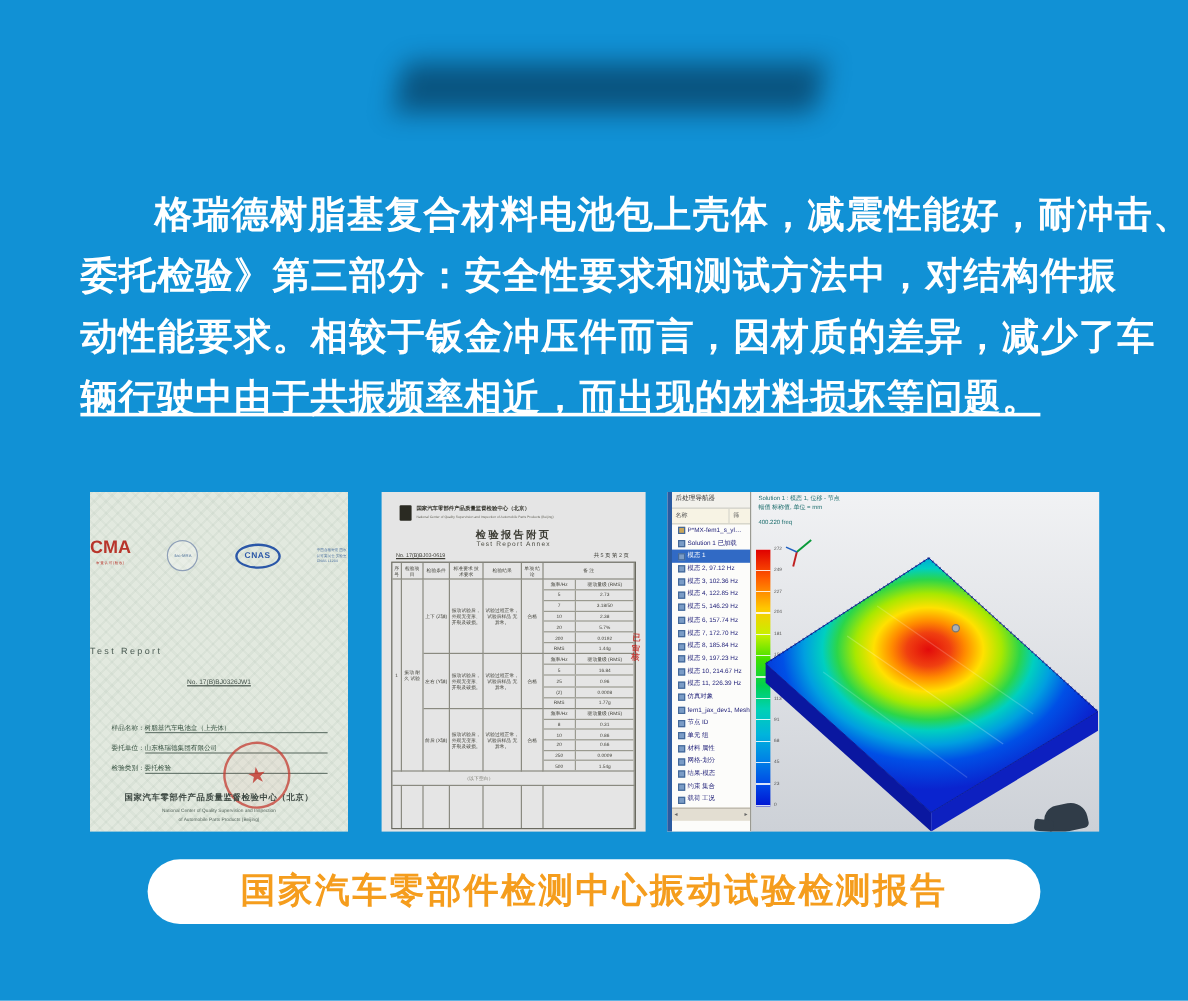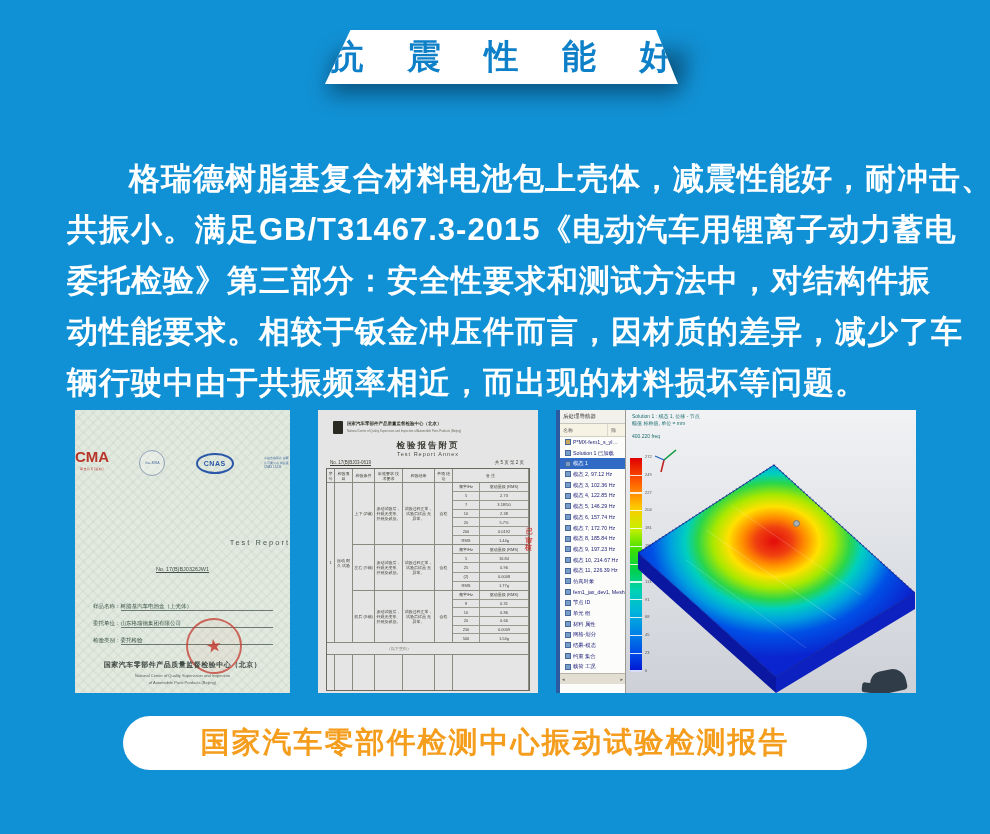--- a/index.html
+++ b/index.html
@@ -13,40 +13,40 @@
     clip-path:polygon(7.2% 0,93.8% 0,100% 100%,0 100%);
     display:flex;align-items:center;justify-content:center;}
   .banner span{color:var(--accent,#0e80c8);font-size:34px;font-weight:bold;letter-spacing:17px;
     padding-left:17px;white-space:nowrap;}
 
   
   .para{position:absolute;left:67px;top:133px;width:856px;color:#ffffff;
     font-size:31px;font-weight:600;letter-spacing:1px;}
   .pline{height:51px;line-height:51px;text-align:justify;text-align-last:justify;white-space:nowrap;}
   .pline:first-of-type{padding-left:62px;margin-top:20px;}
-  .pline:last-of-type{text-align-last:left;}
+  .pline:last-of-type{text-align-last:left;text-decoration:underline;}
 
   
   .photo{position:absolute;top:410px;height:283px;overflow:hidden;}
 
   
   .cert{left:75px;width:215px;background:#e2e9df;
     background-image:repeating-linear-gradient(135deg,rgba(110,140,120,.07) 0 2px,transparent 2px 7px),
                      repeating-linear-gradient(45deg,rgba(110,140,120,.06) 0 2px,transparent 2px 7px);}
   .cert-logos{position:absolute;left:0;top:40px;width:100%;display:flex;align-items:center;justify-content:space-between;gap:9px;}
   .cma{color:#b8352b;font-weight:bold;font-size:15px;line-height:13px;text-align:center;}
   .cma small{display:block;font-size:3px;font-weight:normal;letter-spacing:.5px;}
   .ilac{width:24px;height:24px;border-radius:50%;border:1.5px solid #8fa0b8;color:#51749c;
     font-size:3.5px;display:flex;align-items:center;justify-content:center;text-align:center;background:rgba(255,255,255,.25);}
   .cnas{width:34px;height:17px;border:2px solid #2a57a8;border-radius:50%;color:#2a57a8;
     font-size:7px;font-weight:bold;display:flex;align-items:center;justify-content:center;letter-spacing:.5px;}
   .accr{font-size:3px;line-height:4.5px;color:#4a6fa0;text-align:left;}
   .cert-title{position:absolute;left:0;top:98px;width:100%;text-align:center;color:#3c4a42;
     font-size:19px;font-weight:bold;letter-spacing:11px;padding-left:11px;box-sizing:border-box;}
-  .cert-sub{position:absolute;left:0;top:128px;width:100%;text-align:right;color:#4a5a52;font-size:7.5px;letter-spacing:2px;}
+  .cert-sub{position:absolute;left:0;top:128px;width:100%;text-align:left;color:#4a5a52;font-size:7.5px;letter-spacing:2px;}
   .cert-no{position:absolute;left:0;top:156px;width:100%;text-align:center;color:#44524a;font-size:5.5px;text-decoration:underline;}
   .cert-form{position:absolute;left:18px;top:193px;width:180px;}
   .cform-line{display:flex;font-size:5.5px;color:#35503f;margin-bottom:9px;}
   .cform-line b{font-weight:normal;white-space:nowrap;}
   .cform-line i{font-style:normal;flex:1;border-bottom:.5px solid #6a7a70;white-space:nowrap;}
   .stamp{position:absolute;left:111px;top:208px;width:52px;height:52px;border-radius:50%;
     border:2px solid rgba(196,60,50,.75);color:rgba(196,60,50,.85);display:flex;align-items:center;justify-content:center;
     font-size:18px;transform:rotate(-8deg);background:rgba(230,120,110,.06);}
   .cert-center{position:absolute;left:0;top:250px;width:100%;text-align:center;color:#3f4a44;font-size:7px;font-weight:bold;letter-spacing:.5px;}
   .cert-en{position:absolute;left:0;top:263px;width:100%;text-align:center;color:#56655c;font-size:4px;line-height:6.5px;}
@@ -113,28 +113,24 @@
   .footer-pill{position:absolute;left:123px;top:716px;width:744px;height:54px;background:#ffffff;border-radius:27px;
     display:flex;align-items:center;justify-content:center;}
   .footer-pill span{color:var(--footer,#f59d1d);font-size:29px;font-weight:bold;letter-spacing:2px;white-space:nowrap;}
 </style>
 </head>
 <body>
 
 <div class="page">
 
   <div class="banner-shadow"></div>
-  <div class="banner">
-    <span>抗 震 性 能 好</span>
-  </div>
 
   <div class="para">
 
   <div class="pline">格瑞德树脂基复合材料电池包上壳体，减震性能好，耐冲击、</div>
-      <div class="pline">共振小。满足GB/T31467.3-2015《电动汽车用锂离子动力蓄电</div>
       <div class="pline">委托检验》第三部分：安全性要求和测试方法中，对结构件振</div>
       <div class="pline">动性能要求。相较于钣金冲压件而言，因材质的差异，减少了车</div>
       <div class="pline">辆行驶中由于共振频率相近，而出现的材料损坏等问题。</div>
     </div>
 
   <div class="photo cert">
     <div class="cert-logos">
       <div class="cma">
         <span>CMA</span><small>审查认可(验收)</small>
       </div>

